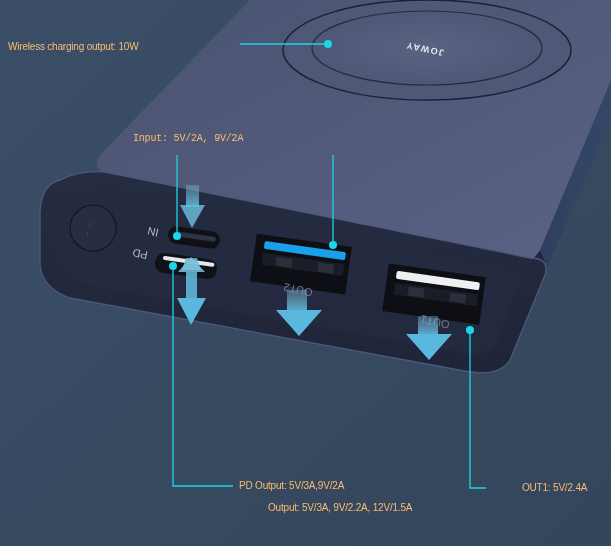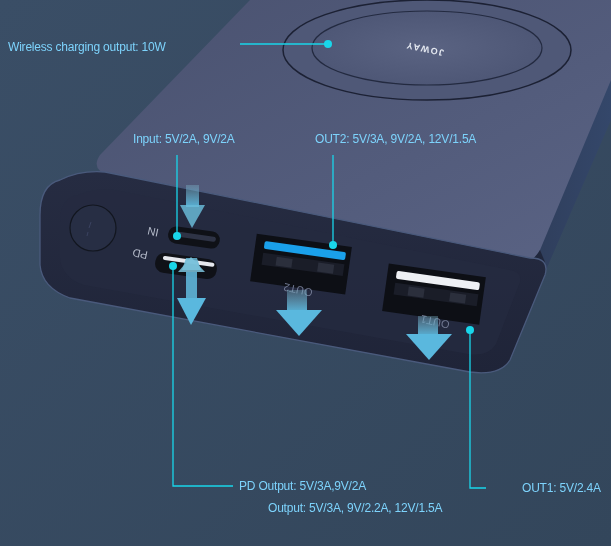--- a/index.html
+++ b/index.html
@@ -6,28 +6,28 @@
   body {
     width: 611px; height: 546px; overflow: hidden;
     background: #34475c;
     font-family: "Liberation Sans", "DejaVu Sans", sans-serif;
     position: relative;
   }
   .stage { position: absolute; left: 0; top: 0; width: 611px; height: 546px; }
   .stage svg { position: absolute; left: 0; top: 0; }
   .label {
     position: absolute;
-    color: #7dd3fc;
-    font-size: 12px;
+    color: #fdba74;
+    font-size: 10px;
     white-space: nowrap;
     letter-spacing: -0.2px;
     line-height: 16px;
   }
   .lbl-wireless { left: 8px; top: 39px; }
-  .lbl-input { left: 133px; top: 131px; }
+  .lbl-input { left: 133px; top: 131px; font-family: Liberation Mono, monospace; }
   .lbl-out2 { left: 315px; top: 131px; }
   .lbl-pd-input { left: 239px; top: 478px; }
   .lbl-pd-output { left: 258px; top: 500px; margin-left: 10px; }
   .lbl-out1 { left: 522px; top: 480px; }
 </style>
 </head>
 <body>
 
 <div class="stage">
   <svg width="611" height="546" viewBox="0 0 611 546">
@@ -144,17 +144,16 @@
       <circle cx="328" cy="44" r="4"></circle>
       <circle cx="177" cy="236" r="4"></circle>
       <circle cx="333" cy="245" r="4"></circle>
       <circle cx="173" cy="266" r="4"></circle>
       <circle cx="470" cy="330" r="4"></circle>
     </g>
   </svg>
 
   <div class="label lbl-wireless">Wireless charging output: 10W</div>
   <div class="label lbl-input">Input: 5V/2A, 9V/2A</div>
-  <div class="label lbl-out2">OUT2: 5V/3A, 9V/2A, 12V/1.5A</div>
   <div class="label lbl-pd-input">PD Output: 5V/3A,9V/2A</div>
   <div class="label lbl-pd-output">Output: 5V/3A, 9V/2.2A, 12V/1.5A</div>
   <div class="label lbl-out1">OUT1: 5V/2.4A</div>
 </div>
 
 </body></html>

